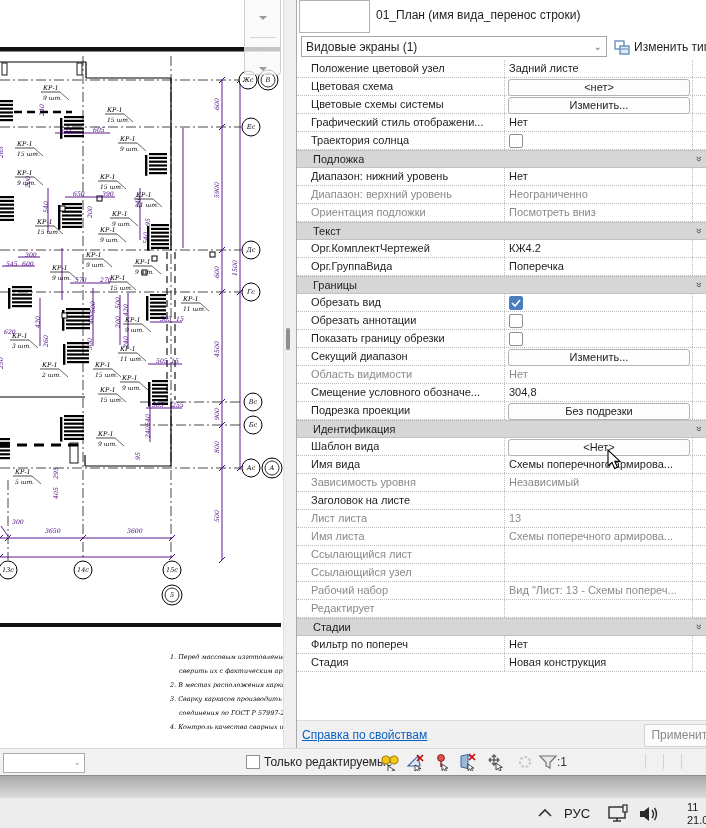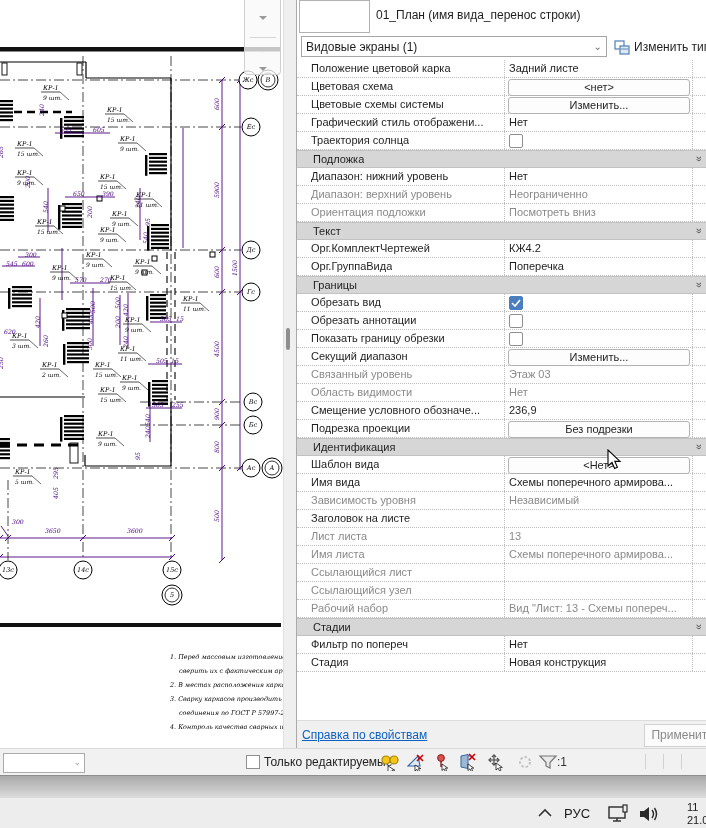--- a/index.html
+++ b/index.html
@@ -439,21 +439,21 @@
   <div id="edit-type-button" class="abs">
     <svg width="16" height="15" viewBox="0 0 16 15">
       <rect x="1" y="1" width="9" height="8" fill="none" stroke="#5b87b8" stroke-width="1.3"></rect>
       <rect x="6" y="6" width="9" height="8" fill="#dfe9f3" stroke="#5b87b8" stroke-width="1.3"></rect>
       <line x1="7" y1="9" x2="14" y2="9" stroke="#5b87b8" stroke-width="1"></line>
     </svg>
     <span>Изменить тип</span>
   </div>
   <div id="properties-grid" class="abs">
       <div class="prow">
-        <span class="plabel">Положение цветовой карка</span>
+        <span class="plabel">Положение цветовой узел</span>
         <span class="vdiv"></span>
         <span class="gut"></span>
         <span class="pvalue">Задний листе</span>
       </div>
       <div class="prow">
         <span class="plabel">Цветовая схема</span>
         <span class="vdiv"></span>
         <span class="gut"></span>
         <span class="vbutton">&lt;нет&gt;</span>
       </div>
@@ -539,36 +539,30 @@
         <span class="gut"></span>
         <span class="cb"></span>
       </div>
       <div class="prow">
         <span class="plabel">Секущий диапазон</span>
         <span class="vdiv"></span>
         <span class="gut"></span>
         <span class="vbutton">Изменить...</span>
       </div>
       <div class="prow gray">
-        <span class="plabel">Связанный уровень</span>
-        <span class="vdiv"></span>
-        <span class="gut"></span>
-        <span class="pvalue">Этаж 03</span>
-      </div>
-      <div class="prow gray">
         <span class="plabel">Область видимости</span>
         <span class="vdiv"></span>
         <span class="gut"></span>
         <span class="pvalue">Нет</span>
       </div>
       <div class="prow">
         <span class="plabel">Смещение условного обозначе...</span>
         <span class="vdiv"></span>
         <span class="gut"></span>
-        <span class="pvalue">236,9</span>
+        <span class="pvalue">304,8</span>
       </div>
       <div class="prow">
         <span class="plabel">Подрезка проекции</span>
         <span class="vdiv"></span>
         <span class="gut"></span>
         <span class="vbutton">Без подрезки</span>
       </div>
       <div class="prow header">
         <span class="plabel">Идентификация</span>
         <span class="collapse-chev">«</span>
@@ -619,20 +613,26 @@
         <span class="plabel">Ссылающийся узел</span>
         <span class="vdiv"></span>
         <span class="gut"></span>
         <span class="pvalue"></span>
       </div>
       <div class="prow gray">
         <span class="plabel">Рабочий набор</span>
         <span class="vdiv"></span>
         <span class="gut"></span>
         <span class="pvalue">Вид "Лист: 13 - Схемы попереч...</span>
+      </div>
+      <div class="prow gray">
+        <span class="plabel">Редактирует</span>
+        <span class="vdiv"></span>
+        <span class="gut"></span>
+        <span class="pvalue"></span>
       </div>
       <div class="prow header">
         <span class="plabel">Стадии</span>
         <span class="collapse-chev">«</span>
       </div>
       <div class="prow">
         <span class="plabel">Фильтр по попереч</span>
         <span class="vdiv"></span>
         <span class="gut"></span>
         <span class="pvalue">Нет</span>

